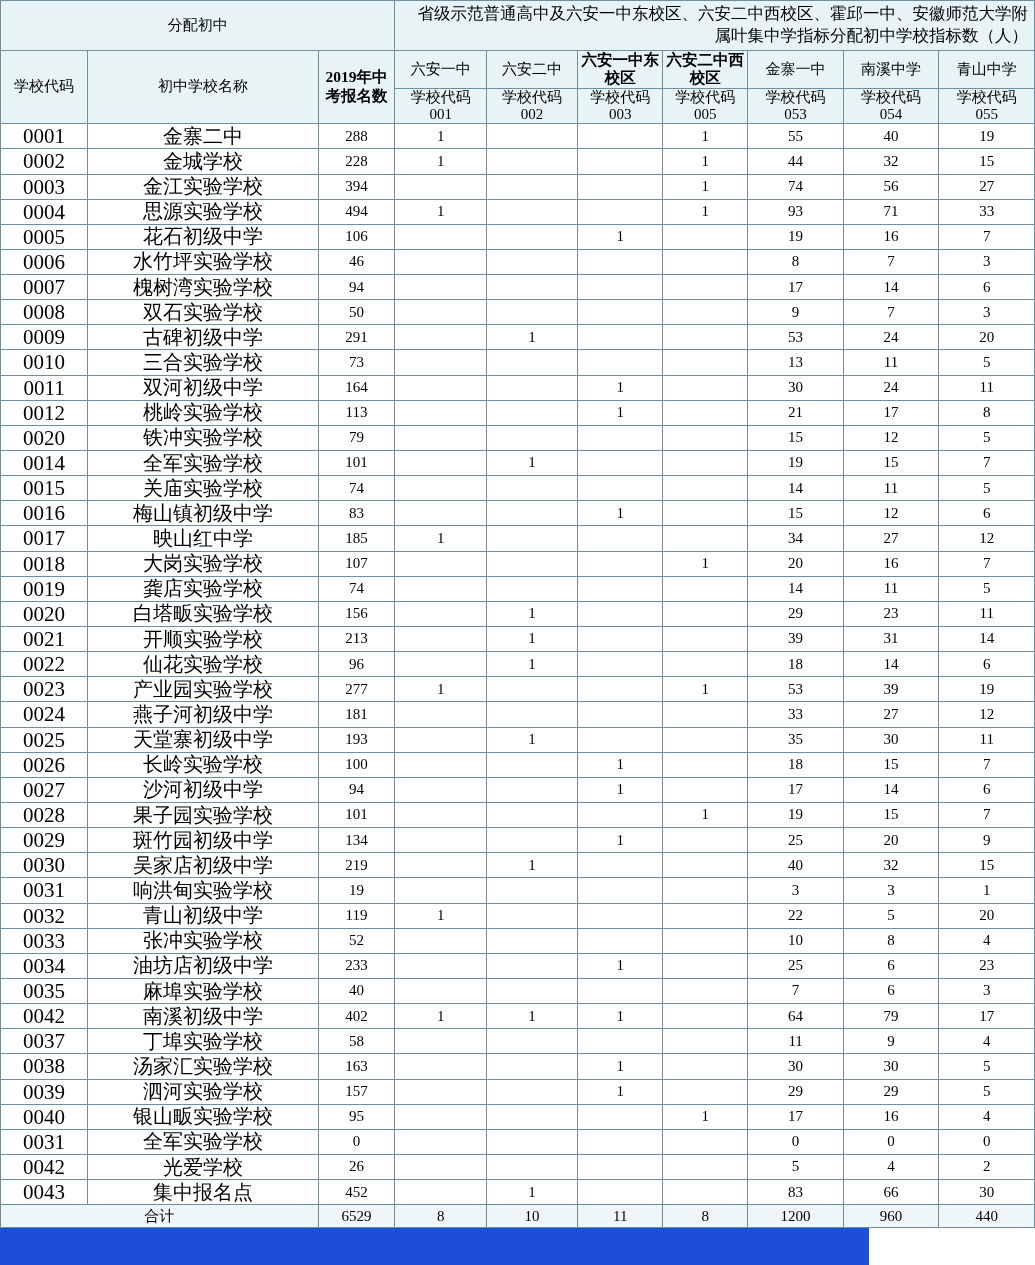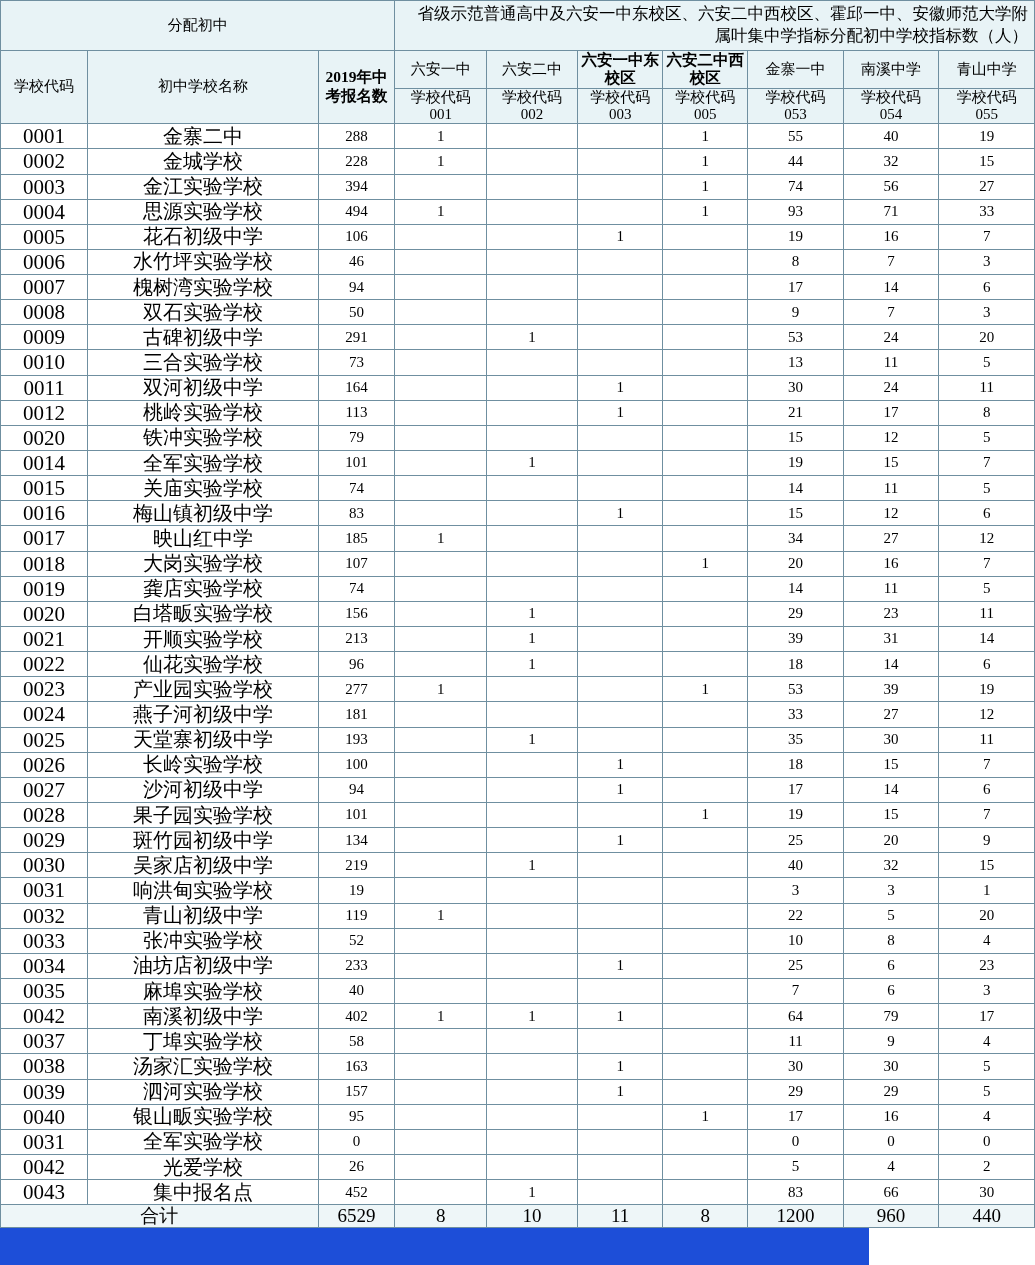--- a/index.html
+++ b/index.html
@@ -71,21 +71,21 @@
     height: 25.2px;
   }
   tbody tr td.code-cell {
     font-size: 21px;
   }
   tbody tr td.name-cell {
     font-size: 20px;
   }
   tr.total-row td {
     background: #eef6f8;
-    font-size: 19px;
+    font-size: 15px;
   }
   .c-code { width: 84px; }
   .c-name { width: 222px; }
   .c-num  { width: 74px; }
   .c-s1   { width: 88px; }
   .c-s2   { width: 88px; }
   .c-s3   { width: 82px; }
   .c-s4   { width: 82px; }
   .c-s5   { width: 92px; }
   .c-s6   { width: 92px; }

